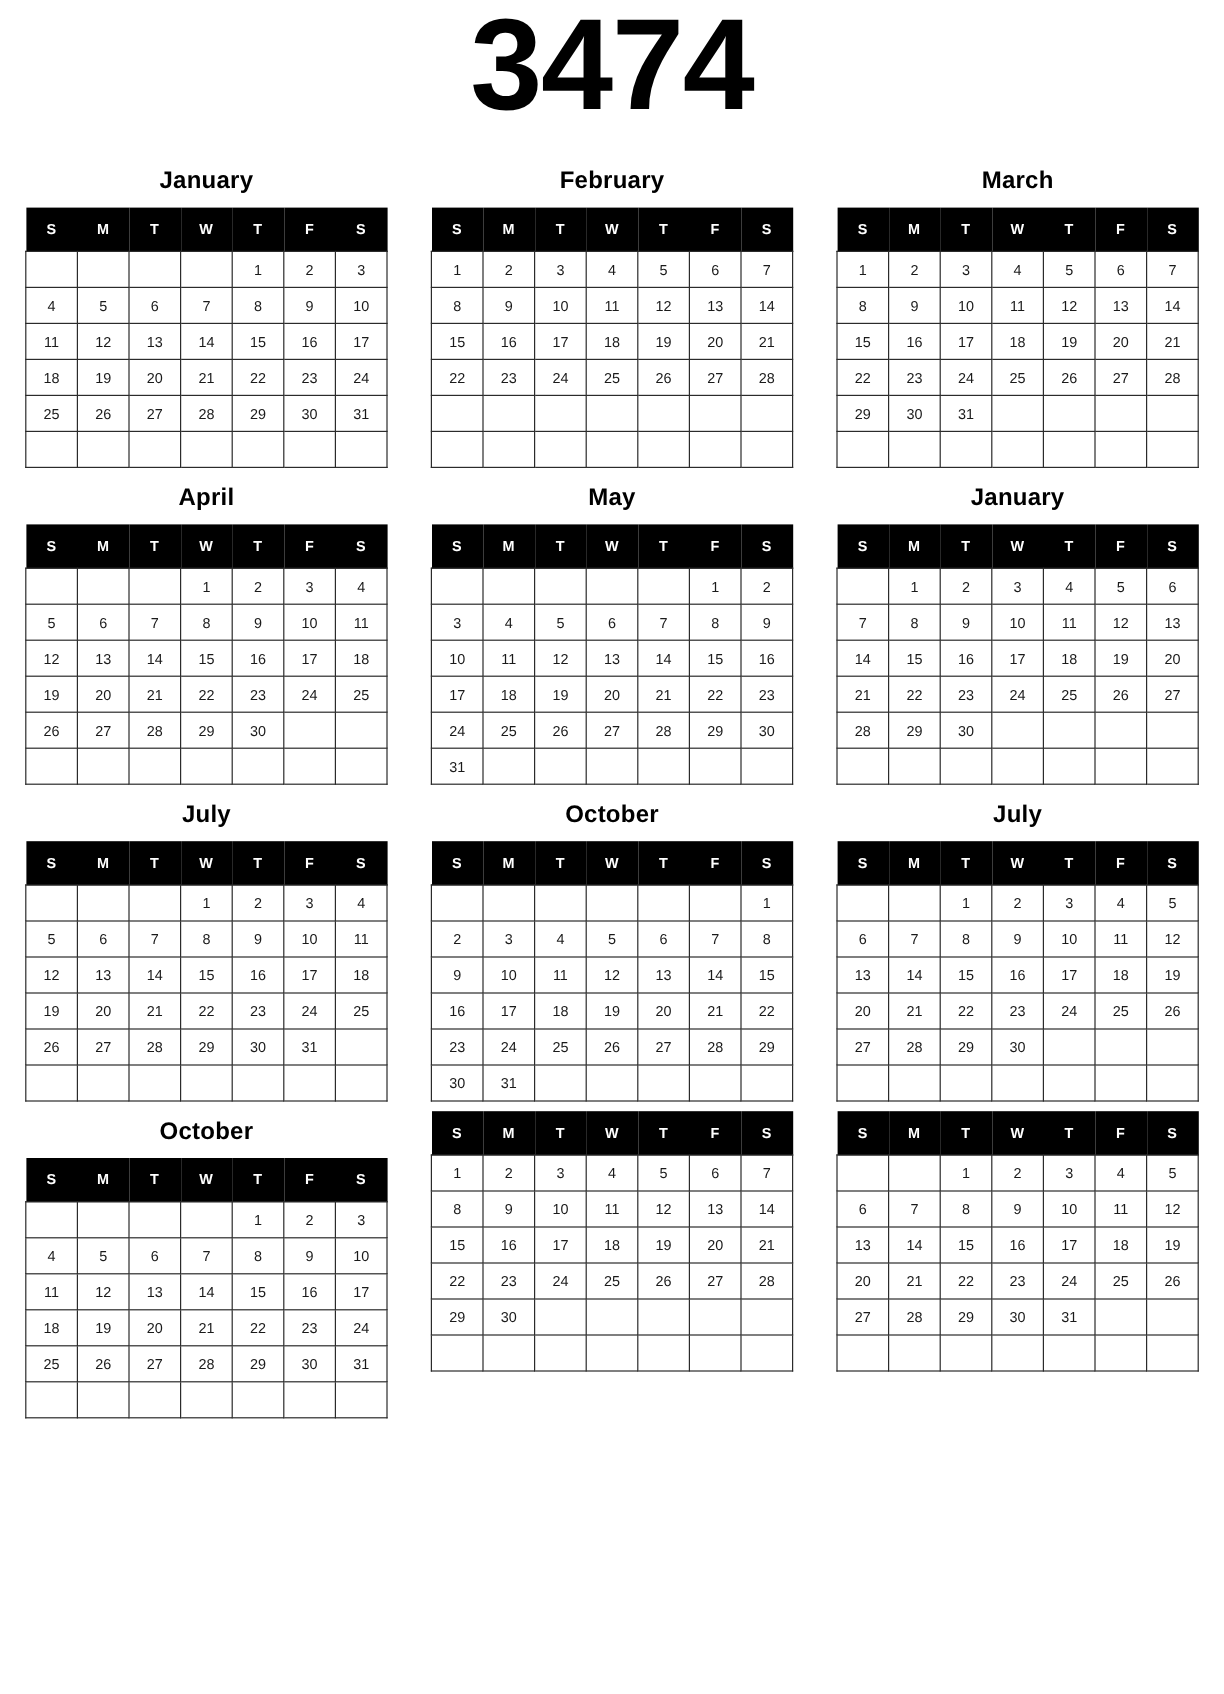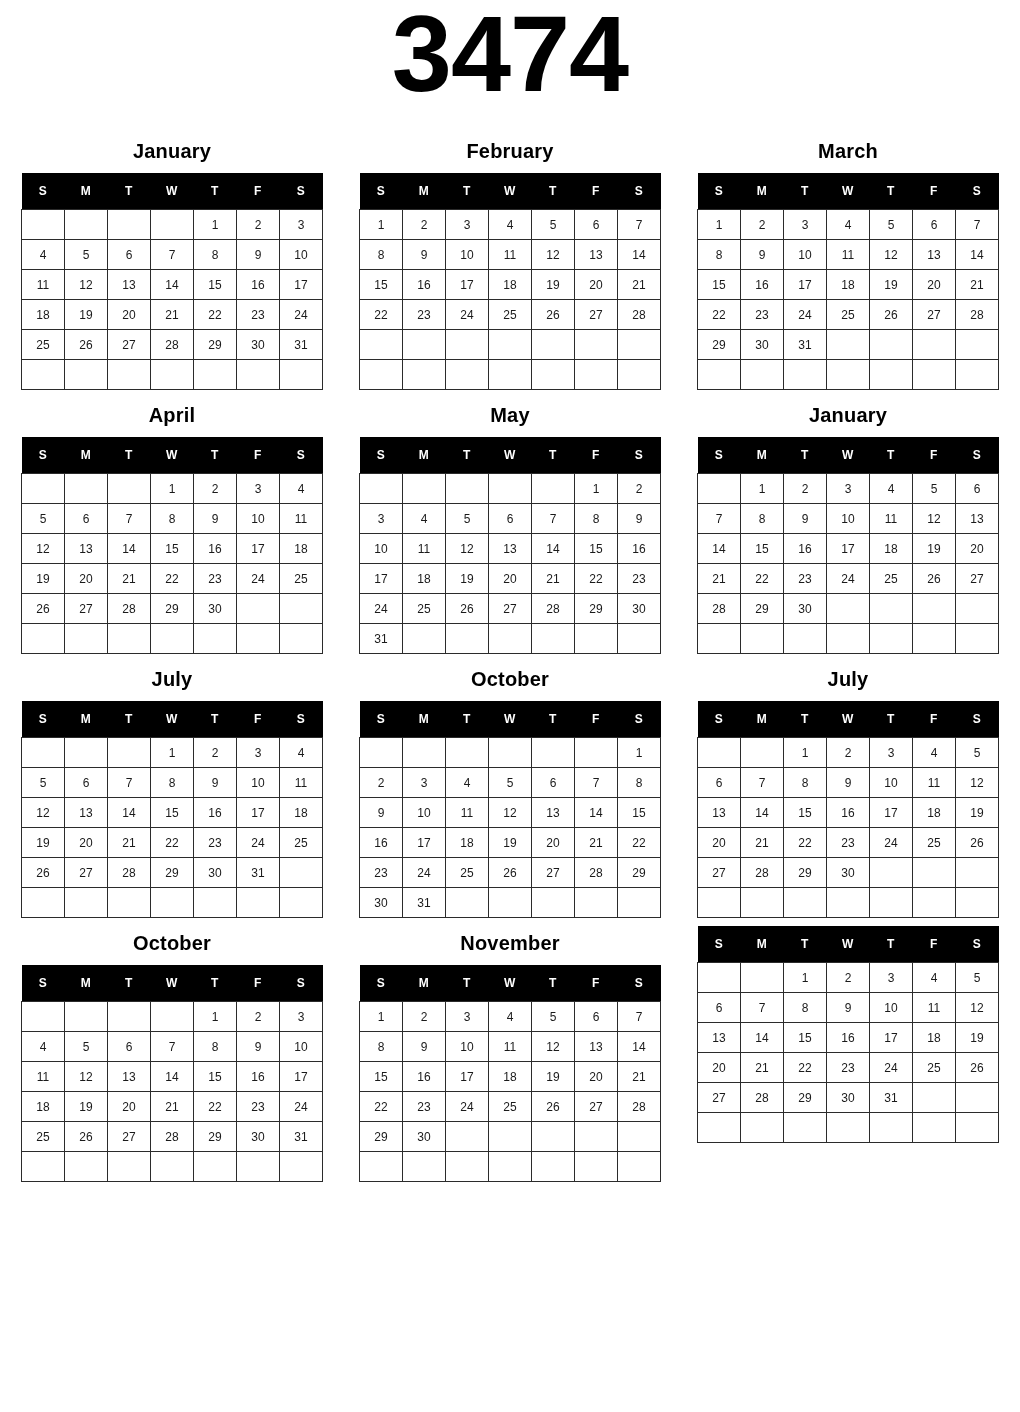--- a/index.html
+++ b/index.html
@@ -800,21 +800,20 @@
               <td class="empty"></td>
               <td class="empty"></td>
               <td class="empty"></td>
               <td class="empty"></td>
               <td class="empty"></td>
             </tr>
           </tbody>
         </table>
       </div>
       <div class="month">
-        <div class="month-name">November</div>
         <table class="cal">
           <thead>
             <tr>
               <th>S</th>
               <th>M</th>
               <th>T</th>
               <th>W</th>
               <th>T</th>
               <th>F</th>
               <th>S</th>

